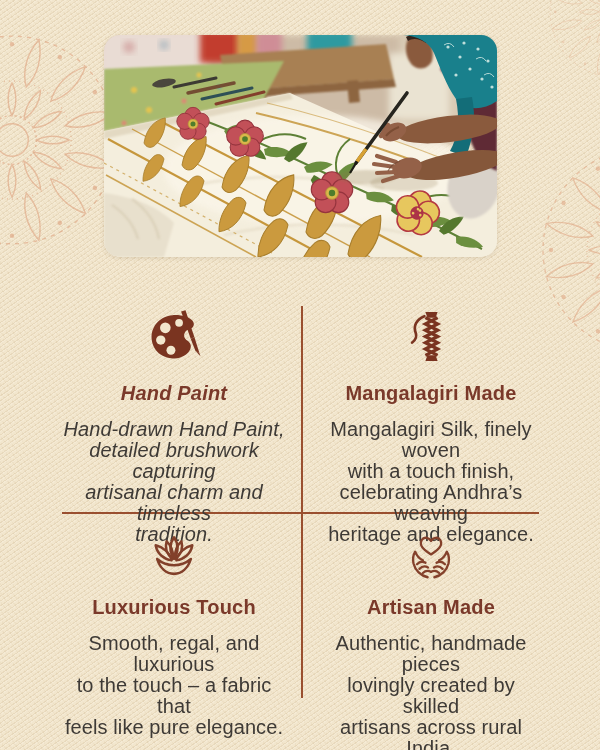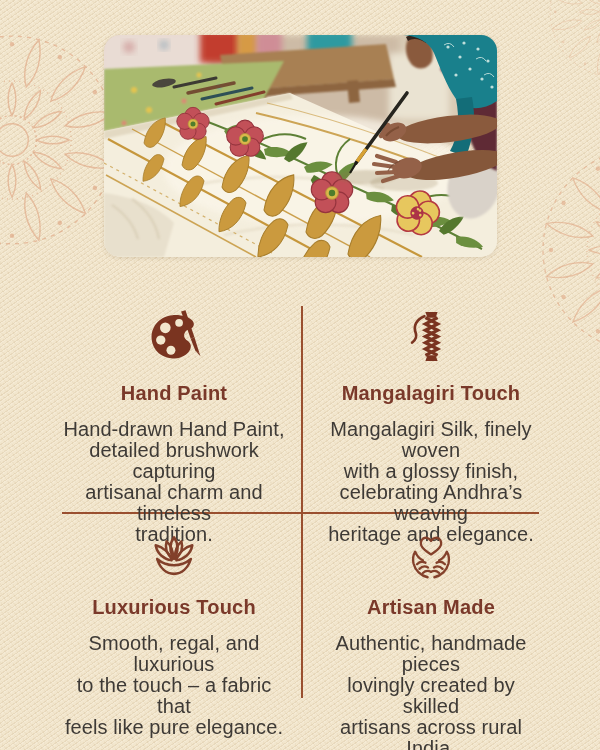--- a/index.html
+++ b/index.html
@@ -14,21 +14,21 @@
   .ornament-left{left:-100px;top:28px;width:224px;height:224px;opacity:.55;}
   .ornament-right{left:535px;top:140px;width:220px;height:220px;opacity:.5;}
   .ornament-topright{left:545px;top:-58px;width:140px;height:140px;opacity:.3;}
   .hero{position:absolute;left:104px;top:35px;width:393px;height:222px;margin:0;
     border-radius:16px;overflow:hidden;box-shadow:0 1px 4px rgba(90,60,30,.15);}
   .hero svg{display:block;width:100%;height:100%;}
   .divider{position:absolute;background:#9a4f2f;}
   .divider-v{left:301px;top:306px;width:2px;height:392px;}
   .divider-h{left:62px;top:512px;width:477px;height:2px;}
   .cell{position:absolute;width:222px;text-align:center;}
-  .q1{left:63px;top:306px;} .q2{left:320px;top:306px;}
+  .q1{left:63px;top:306px;font-style:italic;} .q2{left:320px;top:306px;}
   .q3{left:63px;top:513px;} .q4{left:320px;top:513px;}
   .cell-top{padding-top:2px;} .cell-bottom{padding-top:17px;}
   .icon-wrap{display:flex;align-items:center;justify-content:center;height:57px;}
   .cell-bottom .icon-wrap{height:54px;}
   .icon-wrap svg{height:57px;width:57px;}
   .cell-bottom .icon-wrap svg{height:54px;width:54px;}
   .feature-title{margin:17px 0 0;font-size:20px;font-weight:700;color:#7a392a;letter-spacing:.2px;}
   .cell-bottom .feature-title{margin-top:12px;}
   .feature-desc{margin:14px 0 0;font-size:20px;line-height:21px;color:#3e3a36;
     white-space:pre-line;letter-spacing:.1px;}
@@ -303,23 +303,23 @@
       <svg viewBox="0 0 56 56">
         <path fill="#7a3420" d="M22,4 L34,4 L32,9.5 L24,9.5 Z"></path>
         <path fill="#7a3420" d="M24,46.5 L32,46.5 L34,52 L22,52 Z"></path>
         <g stroke="#7a3420" stroke-width="3.2" fill="none">
           <path d="M22,9.5 L34,15.67 L22,21.83 L34,28 L22,34.17 L34,40.33 L22,46.5"></path>
           <path d="M34,9.5 L22,15.67 L34,21.83 L22,28 L34,34.17 L22,40.33 L34,46.5"></path>
         </g>
         <path d="M21,8 C13,11 10,18 12.5,24.5 C14,28.5 12,31.5 9,34" stroke="#7a3420" stroke-width="2.6" fill="none" stroke-linecap="round"></path>
       </svg>
     </div>
-    <h3 class="feature-title">Mangalagiri Touch</h3>
+    <h3 class="feature-title">Mangalagiri Made</h3>
     <p class="feature-desc">Mangalagiri Silk, finely woven
-with a glossy finish,
+with a touch finish,
 celebrating Andhra’s weaving
 heritage and elegance.</p>
   </section>
 
   <section class="cell cell-bottom q4">
     <div class="icon-wrap">
       <svg viewBox="0 0 56 56" fill="none" stroke="#84412b" stroke-width="2.4" stroke-linecap="round" stroke-linejoin="round">
         <path d="M28,11.5 C26,7.5 20.5,6.8 18.3,10.5 C16.3,13.8 18,17.5 21.5,20.6 C24,22.8 26.5,24.4 28,25.3 C29.5,24.4 32,22.8 34.5,20.6 C38,17.5 39.7,13.8 37.7,10.5 C35.5,6.8 30,7.5 28,11.5 Z"></path>
         <path d="M24.5,49 C17.5,47.5 11.5,42 9.8,34.5 C9,30.5 9.3,26.3 11.6,22.5 C13.2,26.8 15.8,29.8 19.6,31.4"></path>
         <path d="M13.5,35.5 C16,32.8 19.3,32.3 22.3,34"></path>

